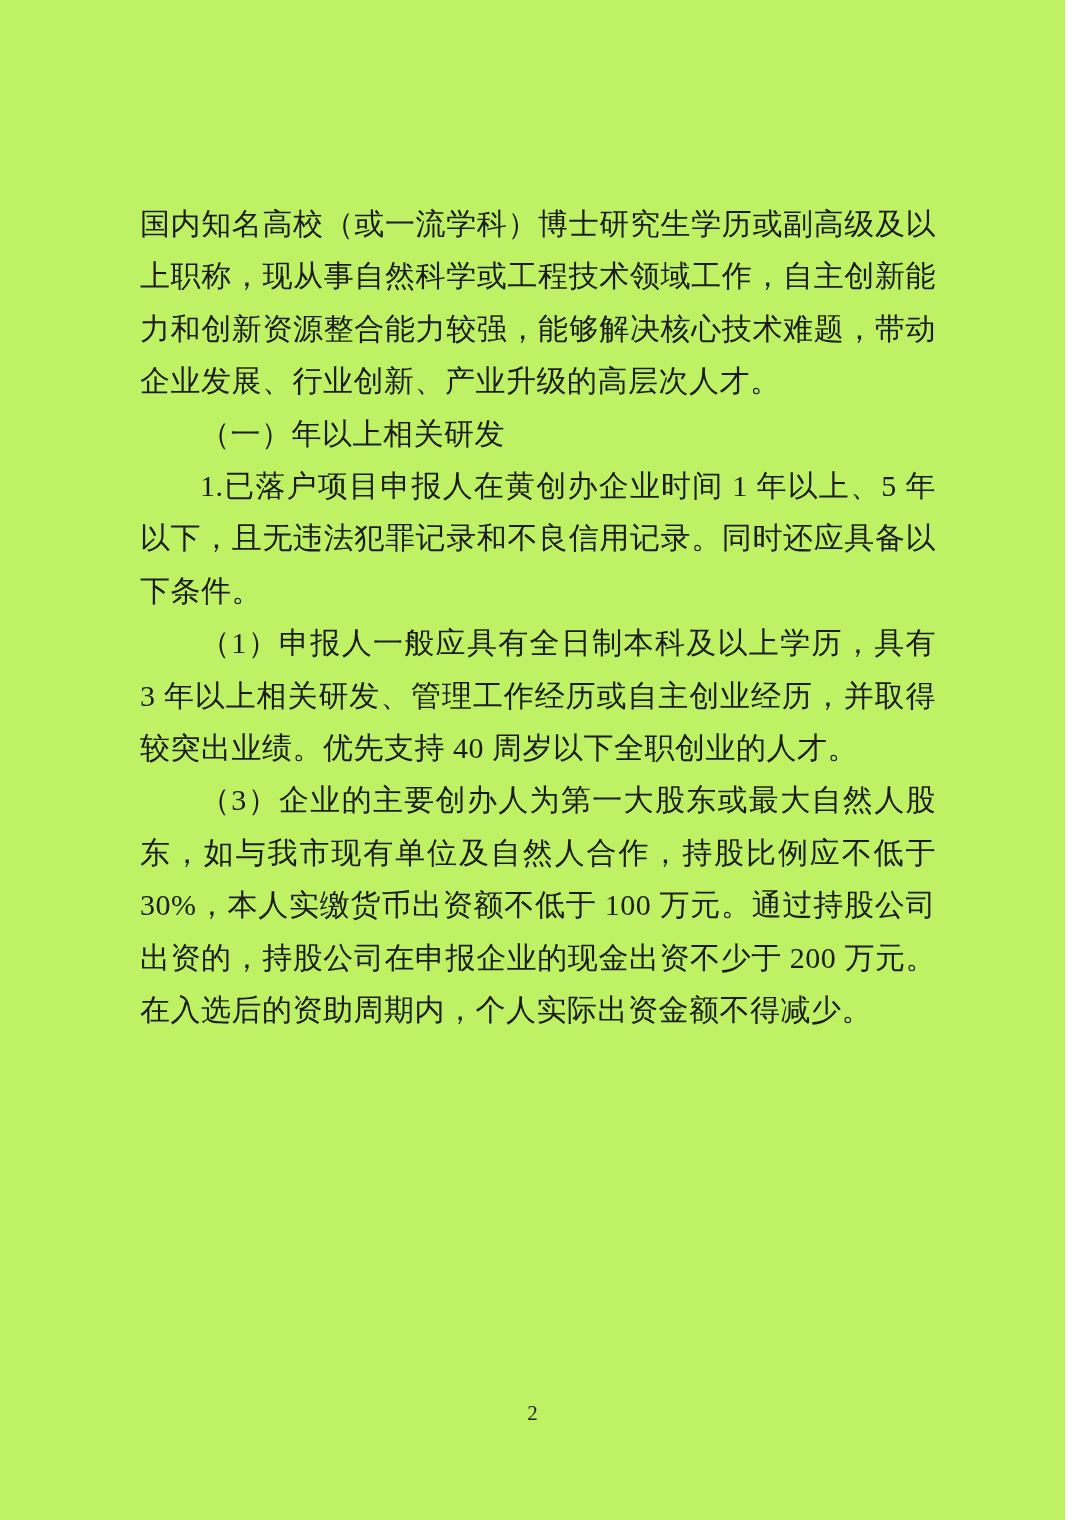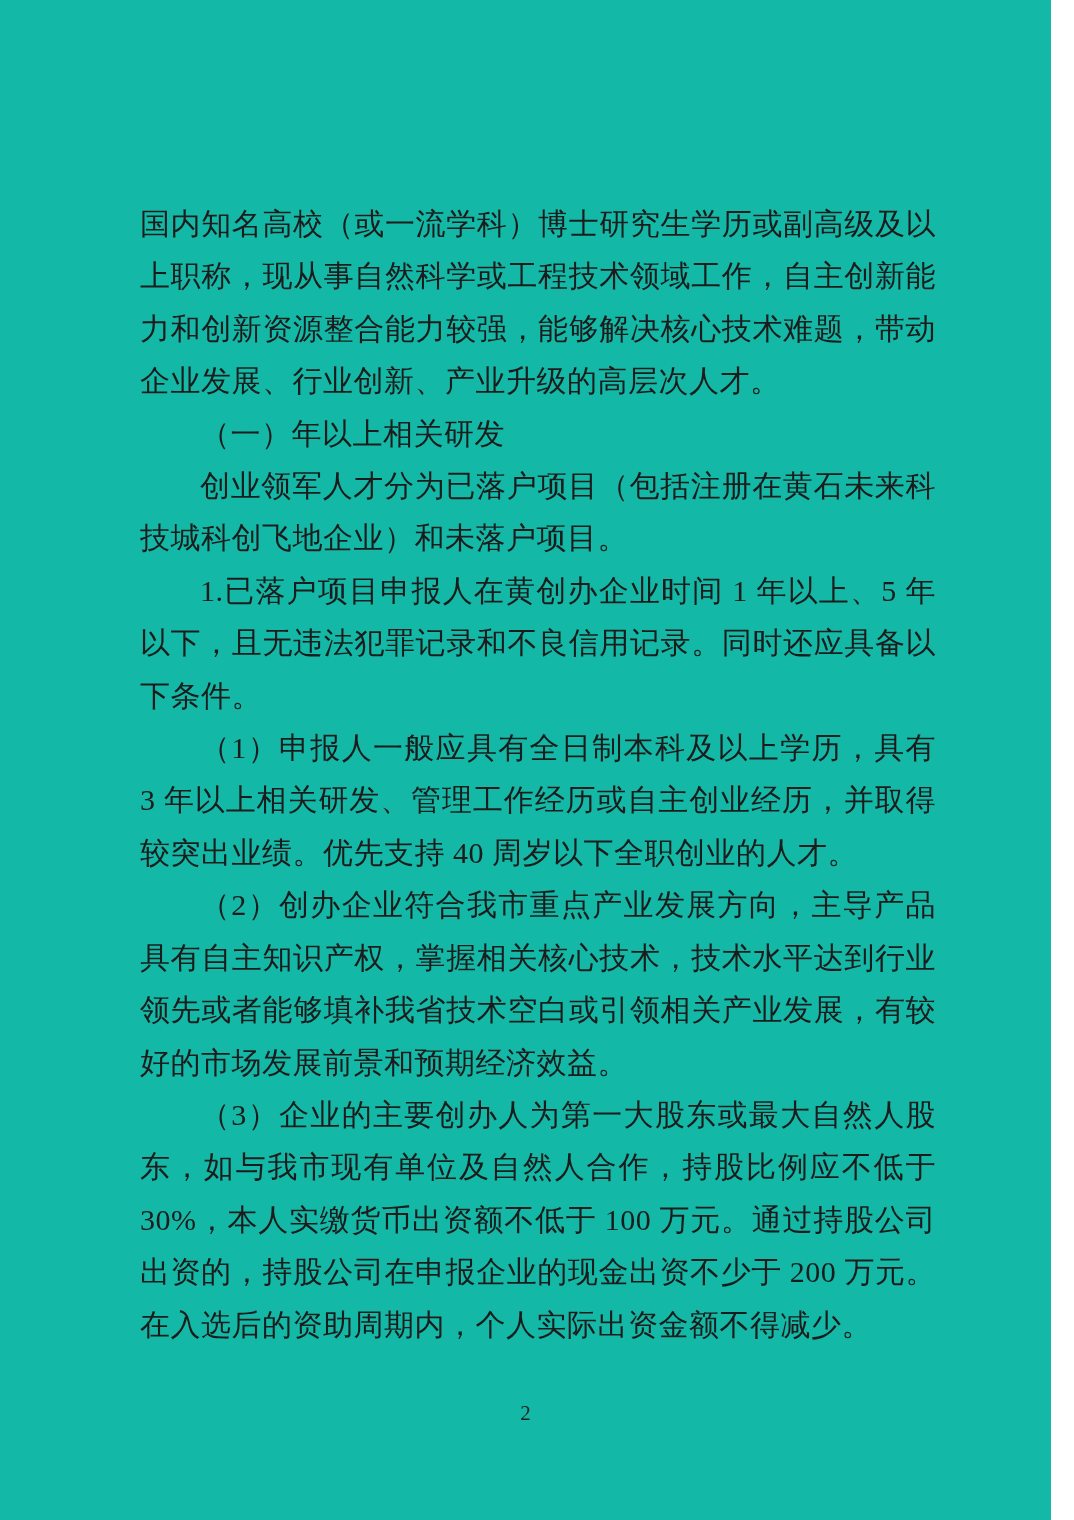--- a/index.html
+++ b/index.html
@@ -4,24 +4,25 @@
 <style>
   html, body {
     margin: 0;
     padding: 0;
     background: #ffffff;
   }
   .page {
     position: relative;
     width: 1051px;
     height: 1520px;
-    background: #14b8a6;
+    background: #bef264;
     overflow: hidden;
     font-family: "Liberation Serif", "DejaVu Serif", serif;
     color: #1c1c1c;
+    padding-left: 14px;
   }
   .doc-body {
     position: absolute;
     left: 140px;
     top: 198px;
     width: 796px;
     font-size: 30px;
     line-height: 52.4px;
     text-align: justify;
     letter-spacing: 0.5px;
@@ -56,20 +57,18 @@
     color: #222222;
   }
 </style>
 </head>
 <body>
 
 <div class="page">
   <div class="doc-body">
       <p class="para para-continuation">国内知名高校（或一流学科）博士研究生学历或副高级及以上职称，现从事自然科学或工程技术领域工作，自主创新能力和创新资源整合能力较强，能够解决核心技术难题，带动企业发展、行业创新、产业升级的高层次人才。</p>
       <p class="subheading">（一）年以上相关研发</p>
-      <p class="para">创业领军人才分为已落户项目（包括注册在黄石未来科技城科创飞地企业）和未落户项目。</p>
       <p class="para">1.已落户项目申报人在黄创办企业时间 1 年以上、5 年以下，且无违法犯罪记录和不良信用记录。同时还应具备以下条件。</p>
       <p class="para">（1）申报人一般应具有全日制本科及以上学历，具有 3 年以上相关研发、管理工作经历或自主创业经历，并取得较突出业绩。优先支持 40 周岁以下全职创业的人才。</p>
-      <p class="para">（2）创办企业符合我市重点产业发展方向，主导产品具有自主知识产权，掌握相关核心技术，技术水平达到行业领先或者能够填补我省技术空白或引领相关产业发展，有较好的市场发展前景和预期经济效益。</p>
       <p class="para">（3）企业的主要创办人为第一大股东或最大自然人股东，如与我市现有单位及自然人合作，持股比例应不低于 30%，本人实缴货币出资额不低于 100 万元。通过持股公司出资的，持股公司在申报企业的现金出资不少于 200 万元。在入选后的资助周期内，个人实际出资金额不得减少。</p>
     </div>
   <div class="page-number">2</div>
 </div>
 
 </body></html>

